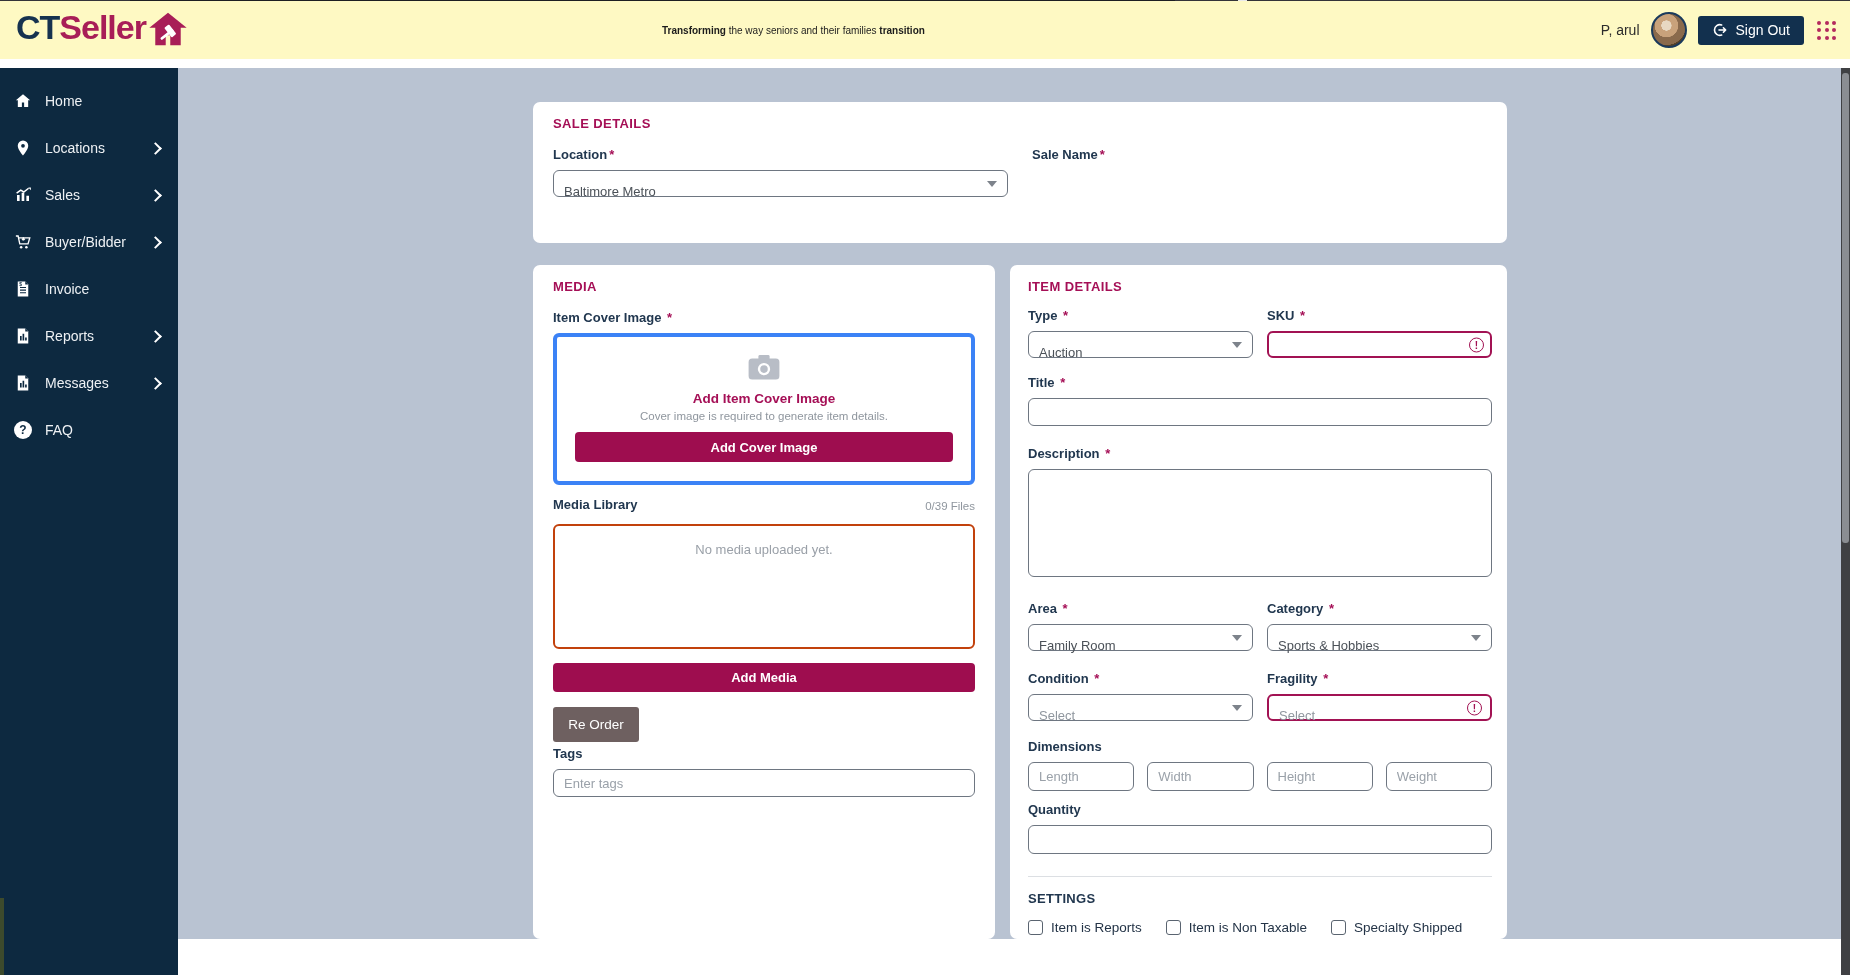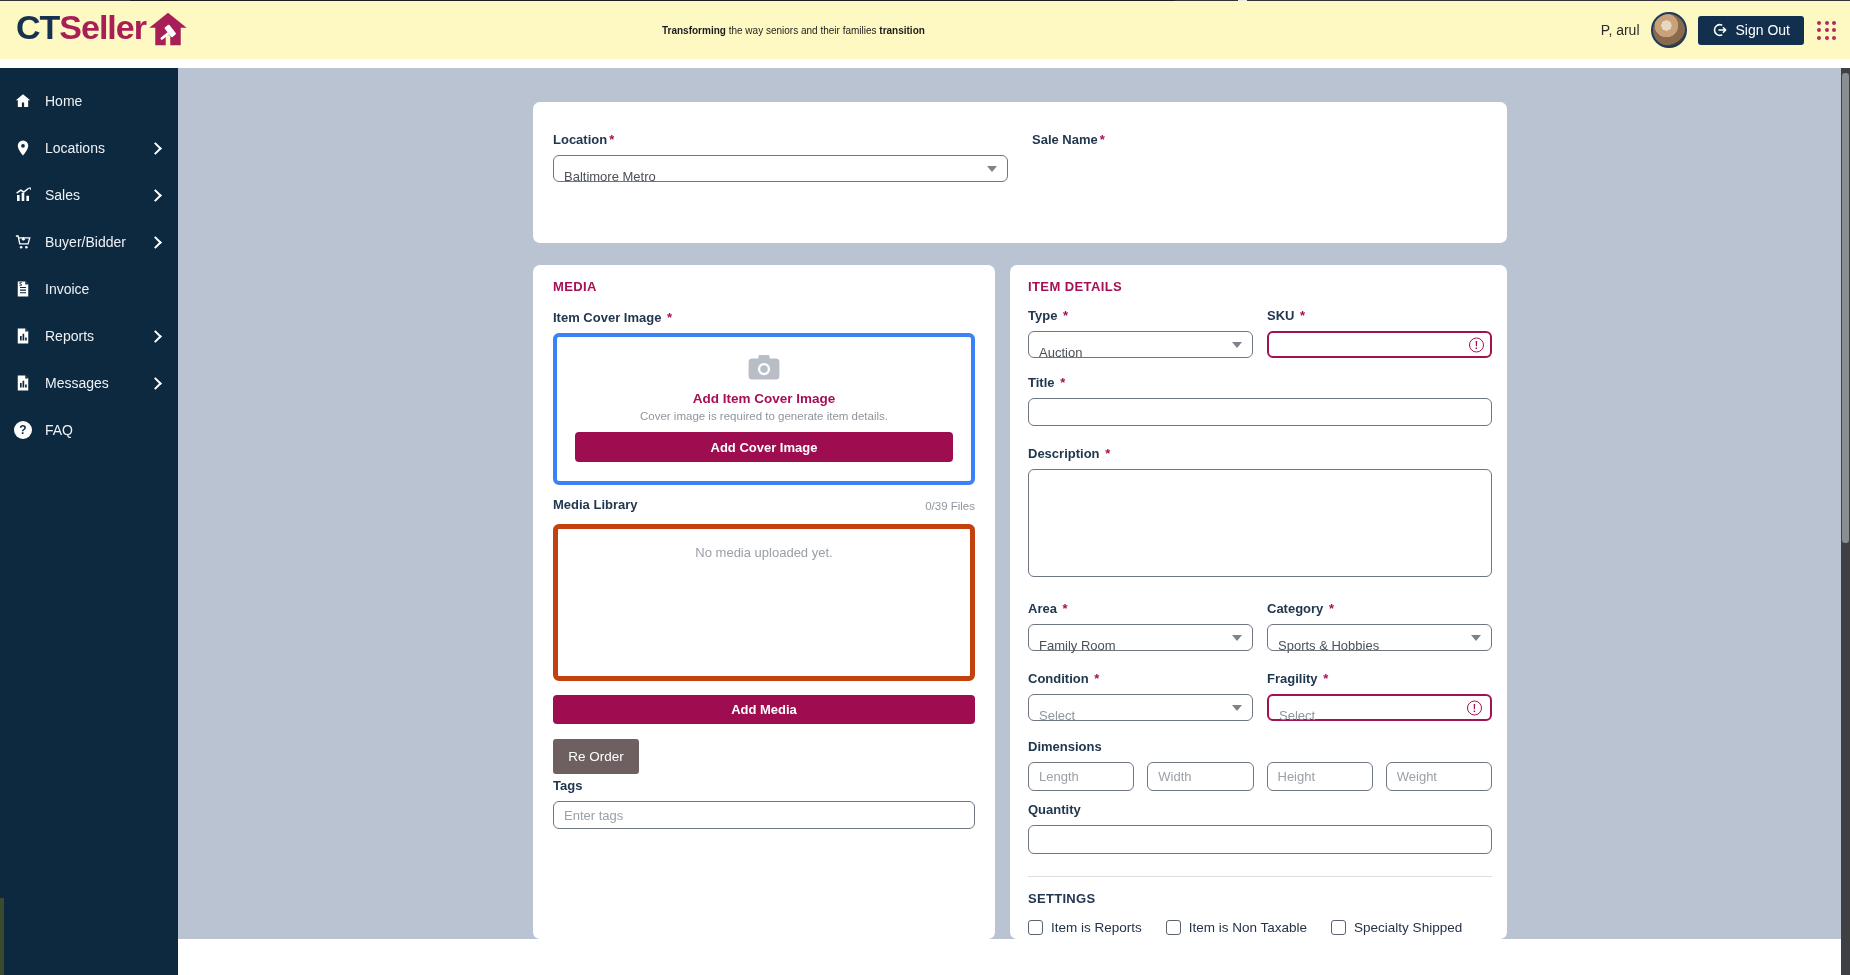--- a/index.html
+++ b/index.html
@@ -69,21 +69,21 @@
   .cover-box{margin-top:8px;height:152px;border:4px solid #3b82f6;border-radius:6px;text-align:center;
              padding-top:16px;box-sizing:border-box;}
   .cover-title{margin-top:6px;font-size:13.5px;font-weight:bold;color:#a50f56;}
   .cover-hint{margin-top:4px;font-size:11.5px;color:#8f969e;}
   .btn{border:none;border-radius:4px;background:#9e0d4f;color:#fff;font-weight:bold;font-size:13px;height:30px;
        cursor:pointer;font-family:inherit;}
   .btn-cover{width:calc(100% - 36px);margin-top:10px;}
   .ml-row{display:flex;justify-content:space-between;align-items:flex-end;margin-top:12px;}
   .ml-row .f-label{margin-bottom:0}
   .files{font-size:11.5px;color:#8f969e;}
-  .lib-box{margin-top:12px;height:157px;border:5px solid #c2410c;border-radius:6px;text-align:center;padding-top:16px;
+  .lib-box{margin-top:12px;height:125px;border:2px solid #c2410c;border-radius:6px;text-align:center;padding-top:16px;
            font-size:13px;color:#9aa0a8;box-sizing:border-box;}
   .btn-media{width:100%;margin-top:14px;height:29px;}
   .btn-reorder{margin-top:15px;width:86px;height:35px;background:#6e6060;color:#fff;border:none;border-radius:3px;
                font-size:13.5px;font-family:inherit;cursor:pointer;display:block;}.mt11{margin-top:11px}.mt12{margin-top:4px}.mt14{margin-top:14px}
   .mt16{margin-top:16px}.mt17{margin-top:17px}.mt18{margin-top:18px}.mt20{margin-top:20px}
   .dims{display:grid;grid-template-columns:repeat(4,1fr);gap:13px;margin-top:8px;}
   .dims .inp{height:29px}
   .divider{margin-top:22px;border-top:1px solid #dcdfe3;}
   .settings-title{margin-top:14px;font-size:13px;font-weight:bold;color:#21374f;letter-spacing:.3px;}
   .checks{display:flex;gap:24px;margin-top:14px;align-items:center;}
@@ -212,20 +212,21 @@
       </span>
     <span>FAQ</span>
   </div>
 </div>
 <div class="sliver"></div>
 
 <div class="content">
   <div class="cards">
 
     <div class="card card-sale">
+      <div class="card-title">SALE DETAILS</div>
       <div class="grid2 mt16">
         <div>
           <span class="f-label"><span>Location</span><span class="req">*</span></span>
           <div class="select">
             <span>Baltimore Metro</span>
             <i class="arr"></i>
           </div>
         </div>
         <div>
           <span class="f-label"><span>Sale Name</span><span class="req">*</span></span>

